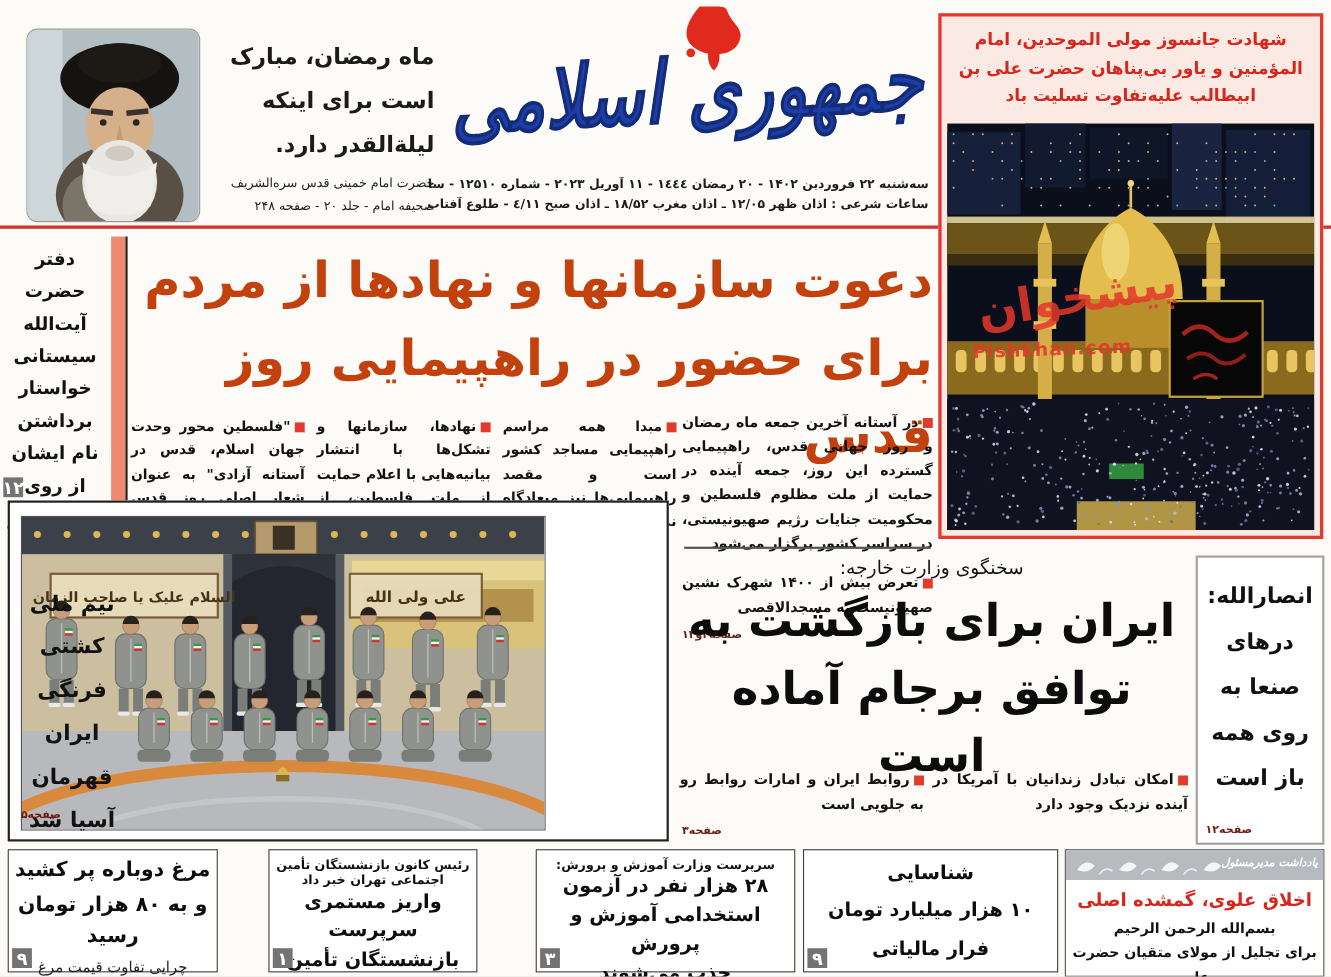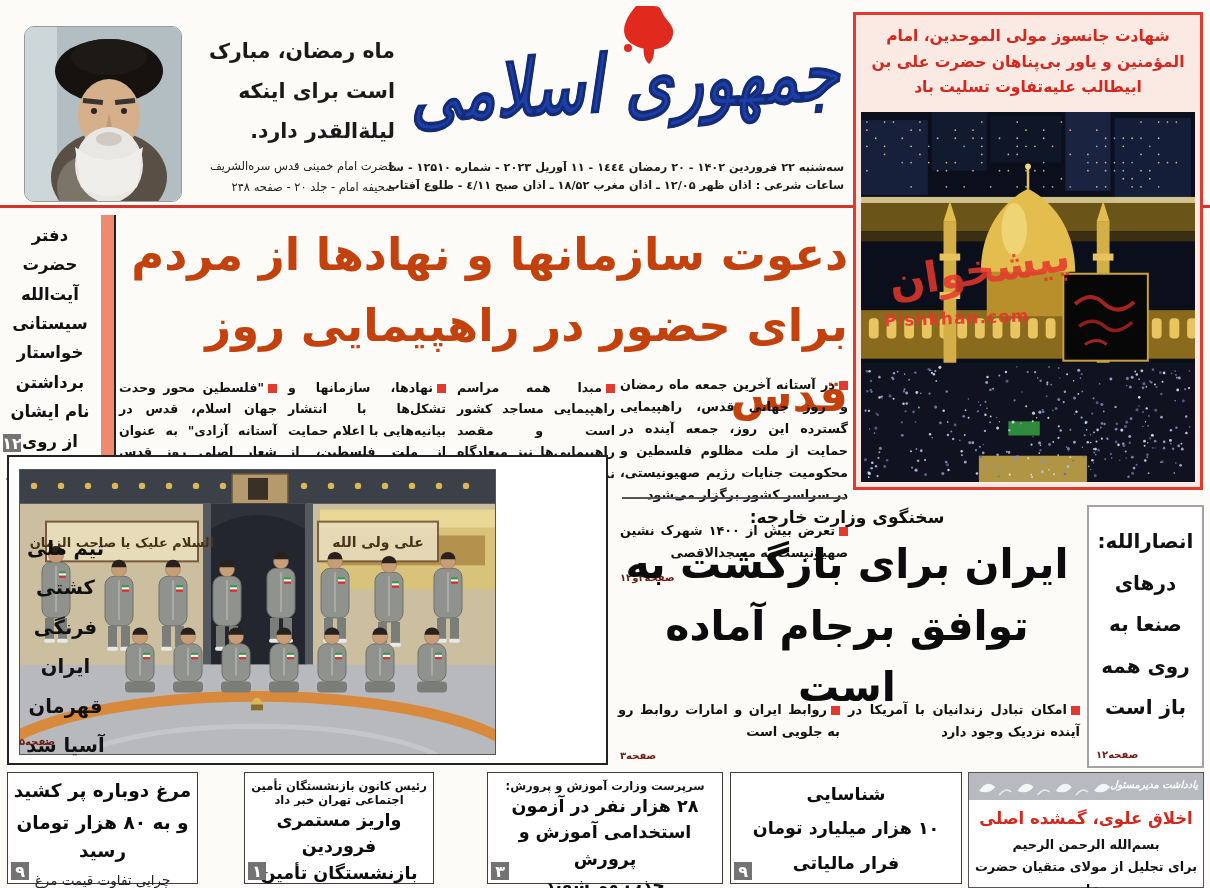--- a/index.html
+++ b/index.html
@@ -48,21 +48,21 @@
   .lead-bullets .b-item { flex:1; font-size:12.6px; font-weight:700; line-height:1.7; text-align:justify; }
   .sq { display:inline-block; width:9px; height:9px; background:#e23b2e; margin-left:4px; vertical-align:-1px; }
   .side-col { left:620px; top:374px; width:228px; }
   .side-col .b-item { font-size:12.8px; font-weight:700; line-height:1.72; text-align:justify; }
   .side-col .b-item + .b-item { margin-top:14px; }
   .pref { font-size:10px; font-weight:bold; color:#6d1b12; }
   .side-col .pref-row { text-align:left; margin-top:2px; }
   .side-rule { left:622px; top:497px; width:224px; height:1.5px; background:#555; }
 
   
-  .jcpoa-kicker { left:612px; top:507px; width:470px; text-align:center; font-size:17px; font-weight:700; }
+  .jcpoa-kicker { left:612px; top:507px; width:470px; text-align:center; font-size:17px; font-weight:400; }
   .jcpoa-headline { left:612px; top:534px; width:470px; text-align:center; font-size:41px; font-weight:900; line-height:1.5; color:#0c0c0c; }
   .jcpoa-bullet-r { left:848px; top:699px; width:232px; font-size:13px; font-weight:700; line-height:1.7; text-align:justify; }
   .jcpoa-bullet-l { left:618px; top:699px; width:222px; font-size:13px; font-weight:700; line-height:1.7; text-align:justify; }
   .jcpoa-pref { left:620px; top:750px; }
 
   
   .ansar { left:1087px; top:505px; width:117px; height:263px; border:2px solid #a3a3a3; background:#fff; }
   .ansar-text { padding:14px 4px 0; text-align:center; font-size:20px; font-weight:900; line-height:2.08; }
   .ansar-pref { position:absolute; left:7px; bottom:6px; }
 
@@ -946,21 +946,21 @@
   <div class="abs bbox bbox-a">
     <div class="t-line">مرغ دوباره پر کشید</div>
     <div class="t-line">و به ۸۰ هزار تومان رسید</div>
     <div class="s-line" style="margin-top:5px">چرایی تفاوت قیمت مرغ</div>
     <div class="s-line">در بازار و قیمت مصوب</div>
     <div class="badge">۹</div>
   </div>
 
   <div class="abs bbox bbox-b">
     <div class="kicker">رئیس کانون بازنشستگان تأمین اجتماعی تهران خبر داد</div>
-    <div class="t-line">واریز مستمری فروردین</div>
+    <div class="t-line">واریز مستمری سرپرست</div>
     <div class="t-line">بازنشستگان تأمین اجتماعی</div>
     <div class="t-line">به میزان سال قبل</div>
     <div class="badge">۱</div>
   </div>
 
   <div class="abs bbox bbox-c">
     <div class="kicker">سرپرست وزارت آموزش و پرورش:</div>
     <div class="t-line">۲۸ هزار نفر در آزمون</div>
     <div class="t-line">استخدامی آموزش و پرورش</div>
     <div class="t-line">جذب می‌شوند</div>

